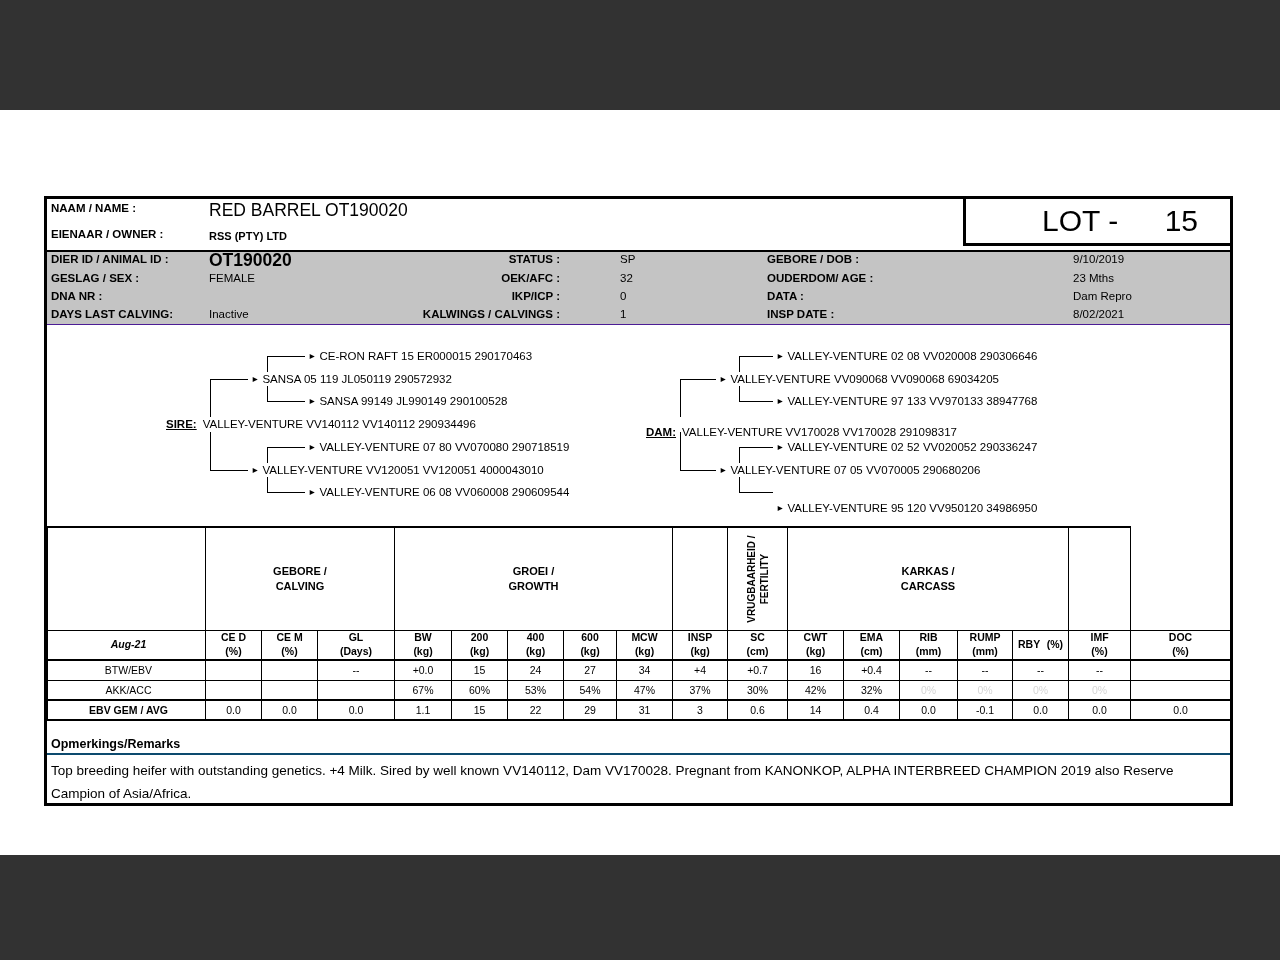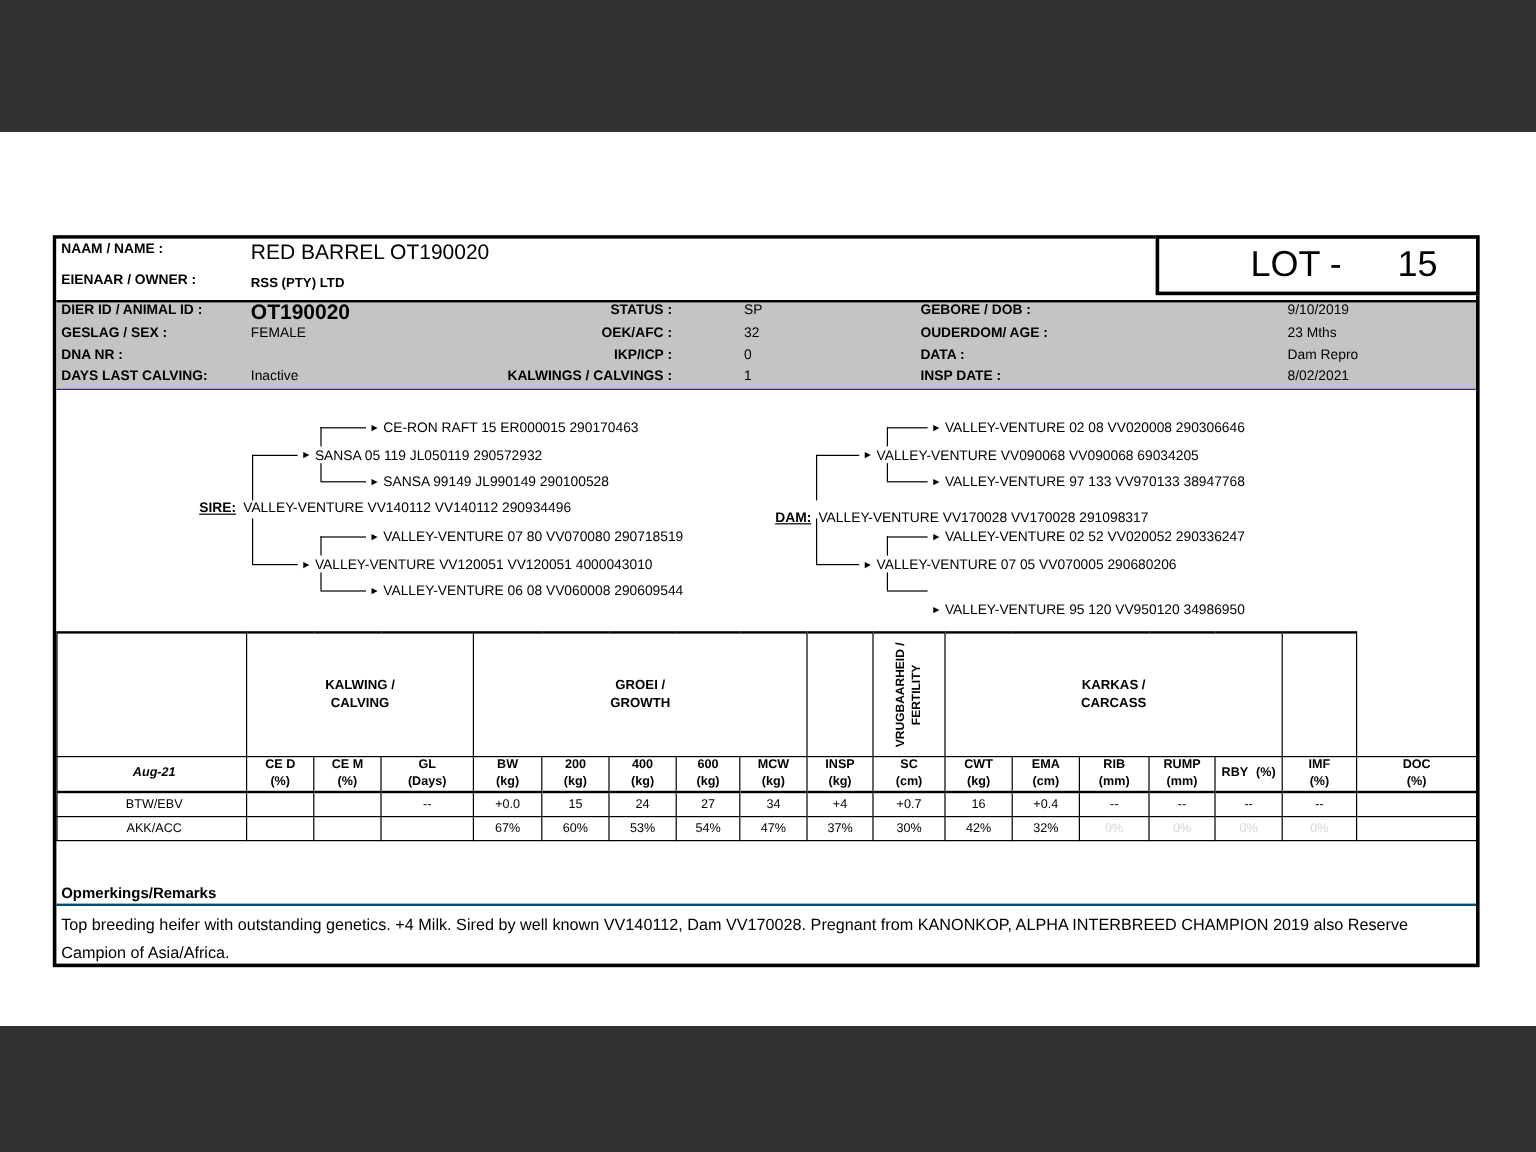--- a/index.html
+++ b/index.html
@@ -219,21 +219,21 @@
           <col style="width:56px">
           <col style="width:58px">
           <col style="width:55px">
           <col style="width:56px">
           <col style="width:62px">
         <col style="width:100px">
       </colgroup>
       <tbody>
           <tr class="grp">
         <td class="lblcol"></td>
-        <td colspan="3">KALWING /
+        <td colspan="3">GEBORE /
 CALVING</td>
         <td colspan="5">GROEI /
 GROWTH</td>
         <td></td>
         <td class="vertcell"><div class="vert">VRUGBAARHEID /
 FERTILITY</div></td>
         <td colspan="5">KARKAS /
 CARCASS</td>
         <td class="thickL"></td>
       </tr>
@@ -295,20 +295,40 @@
         <td>37%</td>
         <td>30%</td>
         <td>42%</td>
         <td>32%</td>
         <td class="faint">0%</td>
         <td class="faint">0%</td>
         <td class="faint">0%</td>
         <td class="thickL thickR faint">0%</td>
         <td></td>
       </tr>
+      <tr class="dr ebv">
+        <td class="lblcol">EBV GEM / AVG</td>
+        <td>0.0</td>
+        <td>0.0</td>
+        <td>0.0</td>
+        <td>1.1</td>
+        <td>15</td>
+        <td>22</td>
+        <td>29</td>
+        <td>31</td>
+        <td>3</td>
+        <td>0.6</td>
+        <td>14</td>
+        <td>0.4</td>
+        <td>0.0</td>
+        <td>-0.1</td>
+        <td>0.0</td>
+        <td class="thickL thickR">0.0</td>
+        <td>0.0</td>
+      </tr>
     </tbody>
       </table>
   </div>
 
   <div class="remarks-label">
     <span>Opmerkings/Remarks</span>
   </div>
   <div class="remarks-text">Top breeding heifer with outstanding genetics. +4 Milk. Sired by well known VV140112, Dam VV170028. Pregnant from KANONKOP, ALPHA INTERBREED CHAMPION 2019 also Reserve Campion of Asia/Africa.</div>
 
 </div>

